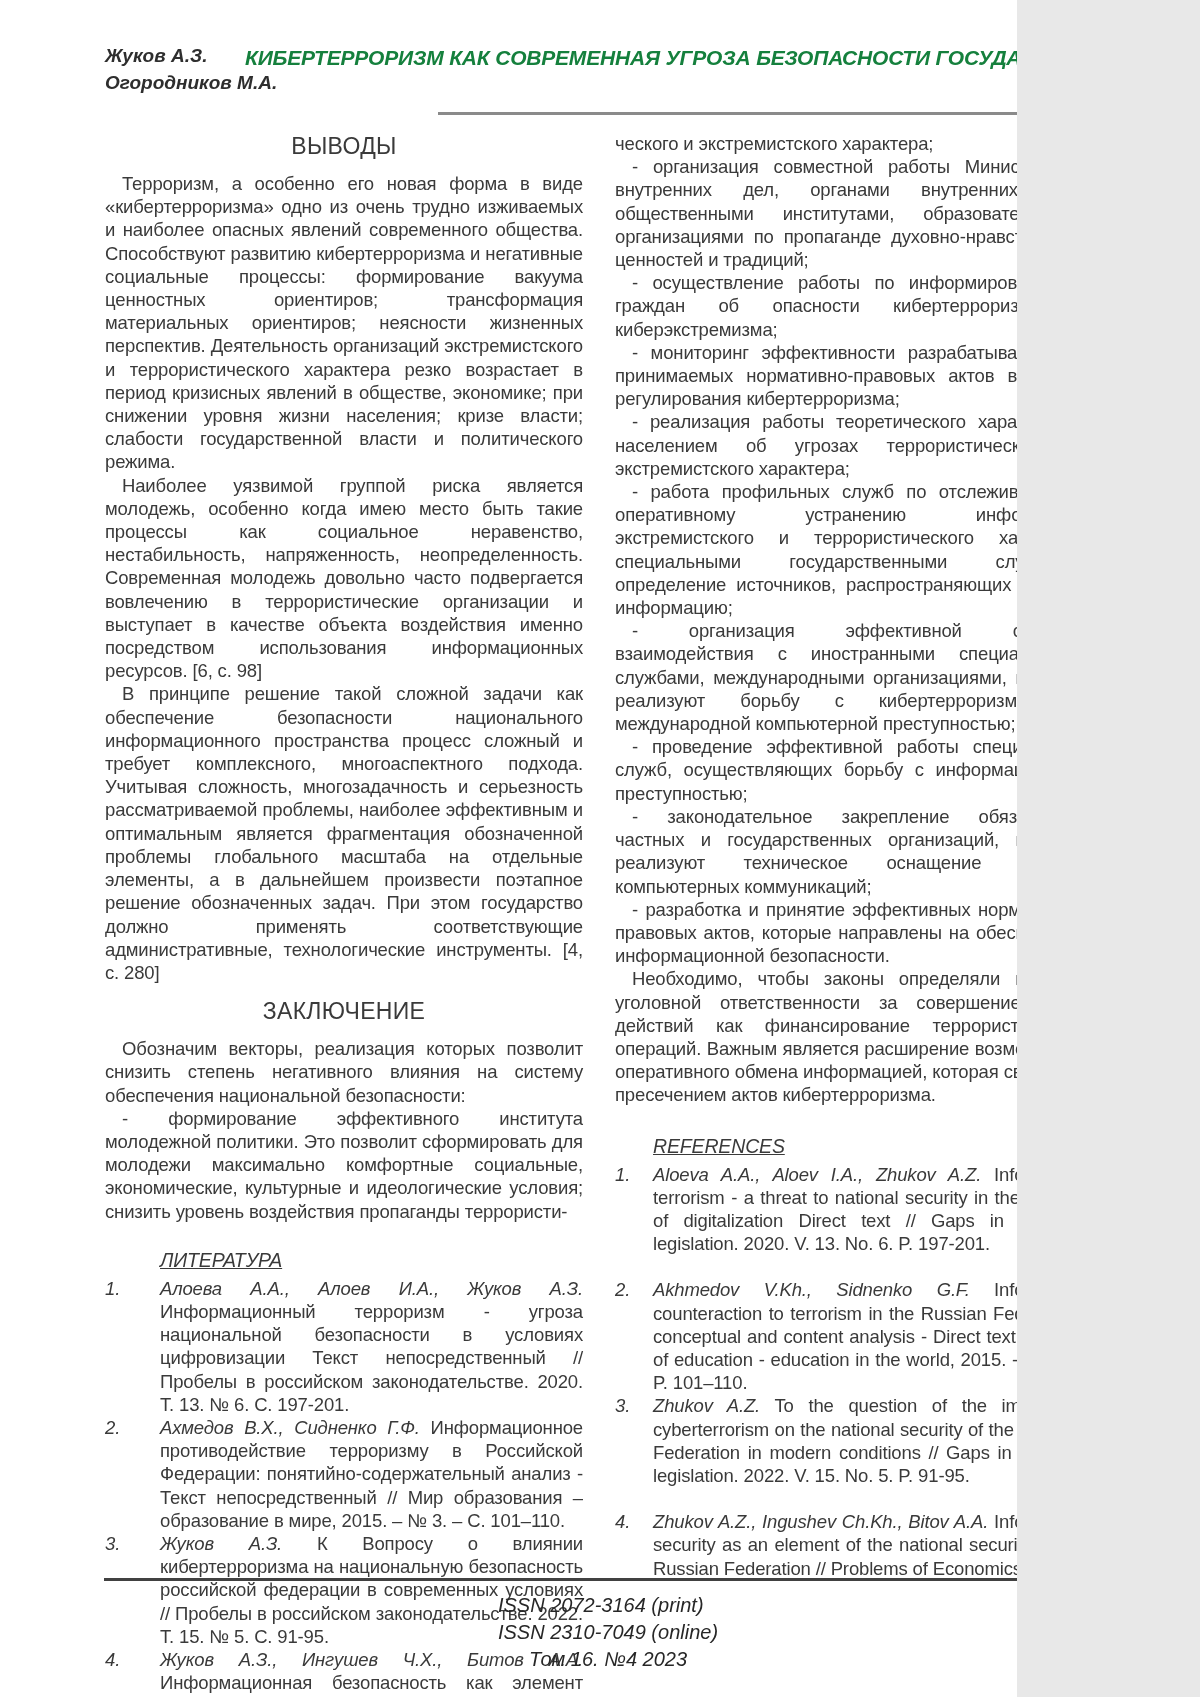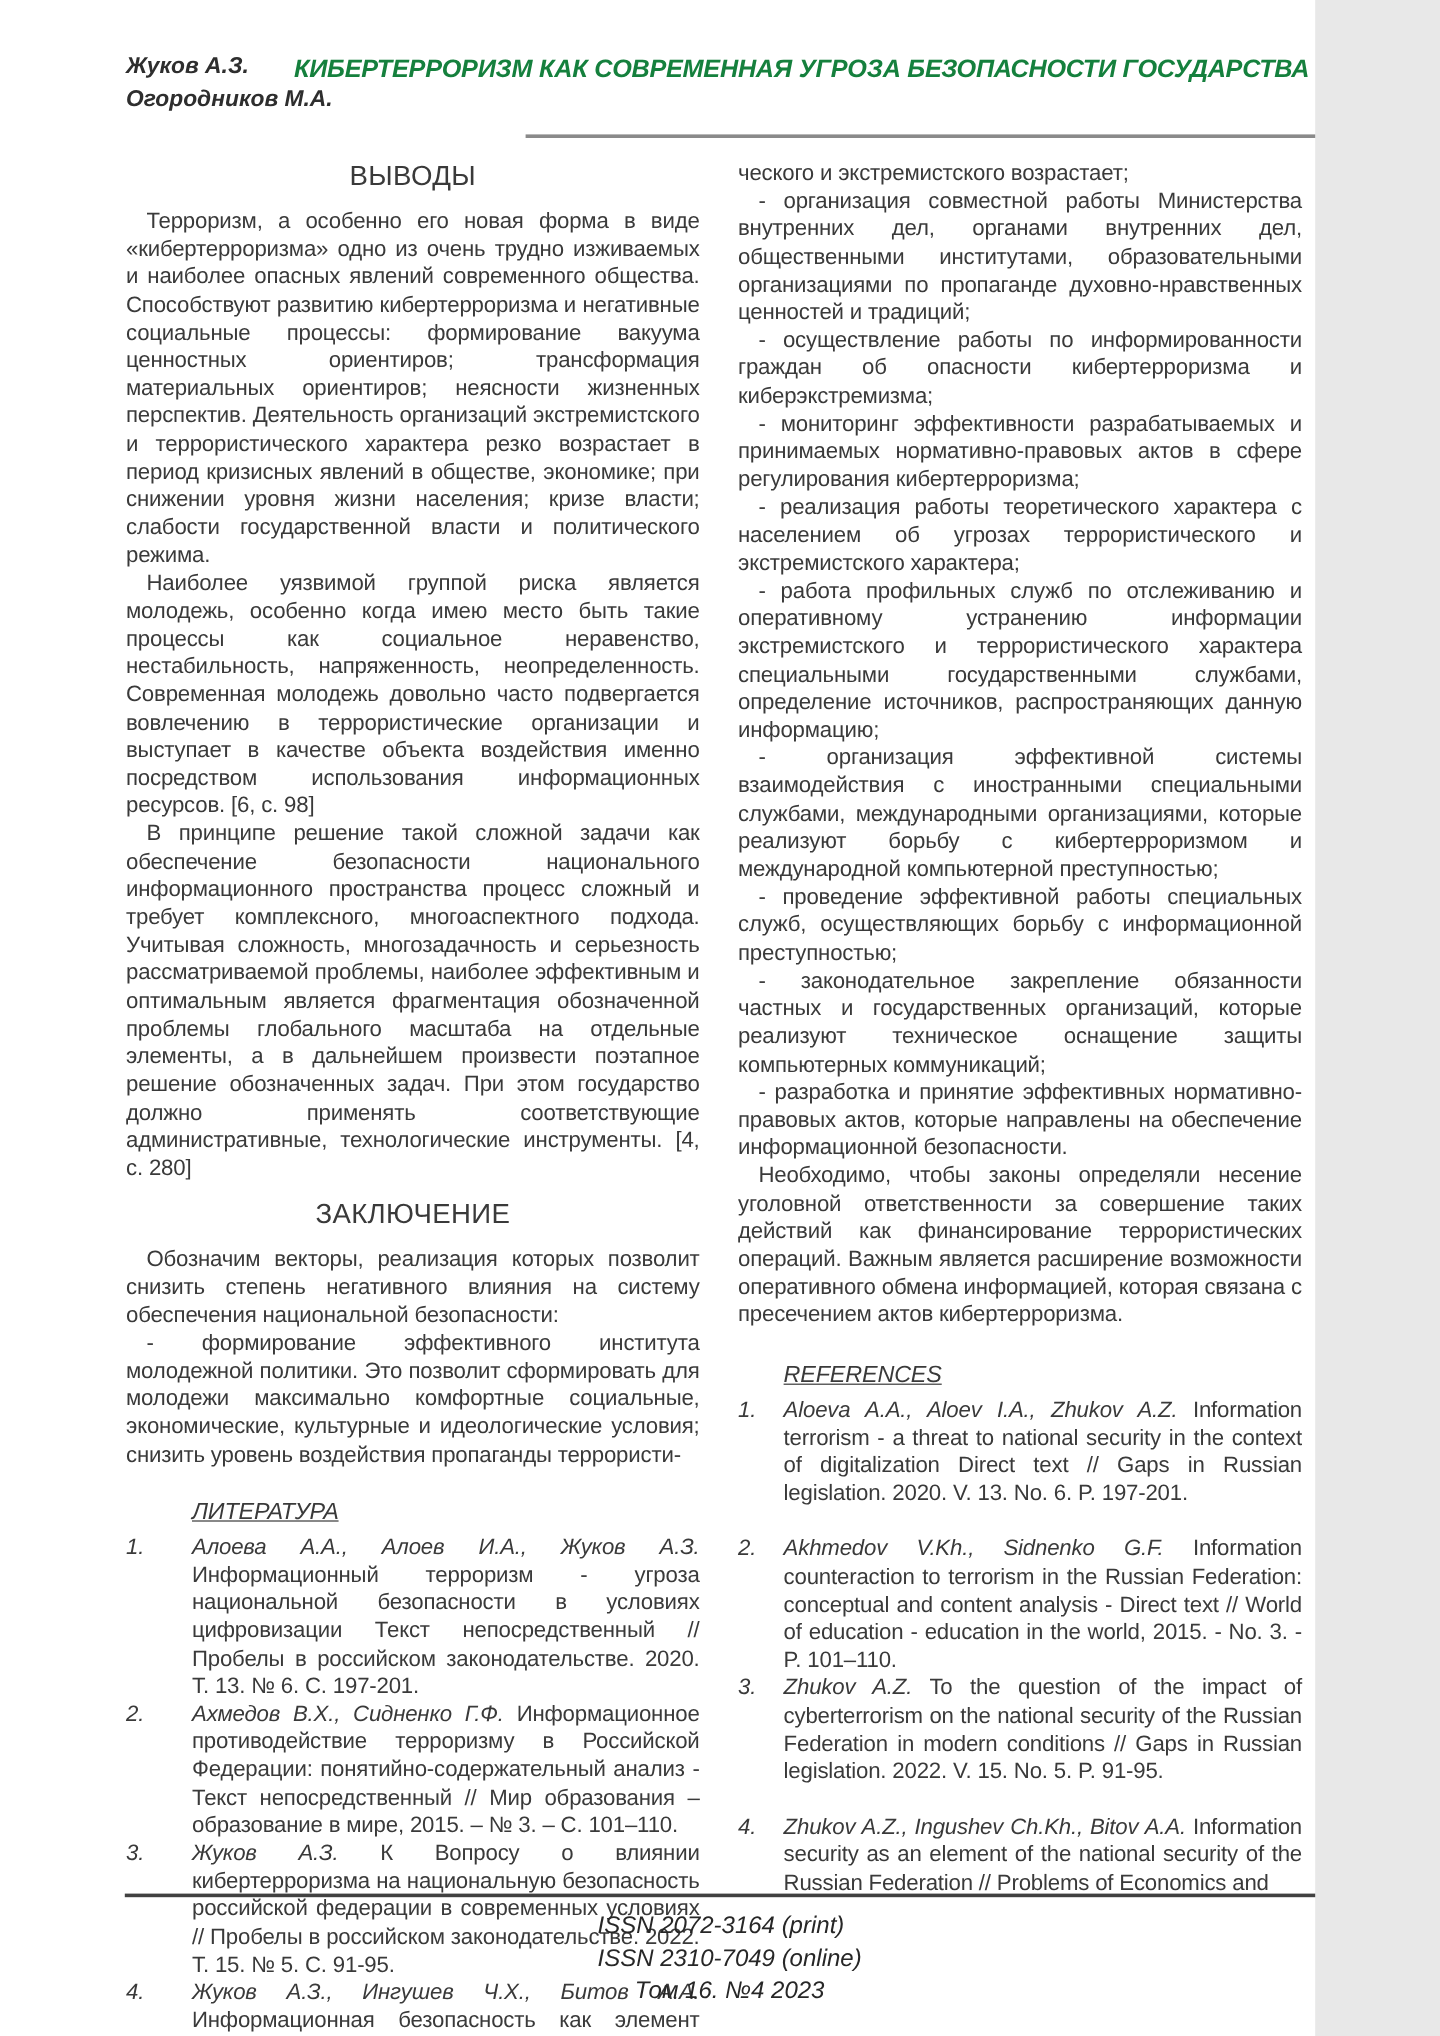--- a/index.html
+++ b/index.html
@@ -1,18 +1,18 @@
 <!DOCTYPE html>
 <html lang="ru"><head>
 <meta charset="utf-8">
 <style>
   html,body{margin:0;padding:0;background:#e8e8e8;}
   .page{
     position:relative;
-    width:1096px;height:1697px;
+    width:1017px;height:1697px;
     background:#ffffff;
     font-family:"Liberation Sans","DejaVu Sans",sans-serif;
     color:#3a3a3a;
     overflow:hidden;
   }
   
   .authors{
     position:absolute;left:105px;top:42px;
     font-size:19px;line-height:27px;
     font-weight:bold;font-style:italic;color:#2e2e2e;
@@ -108,21 +108,21 @@
         <span class="ref-num it">3.</span>
         <span class="ref-body"><span class="it">Жуков А.З.</span> <span>К Вопросу о влиянии кибертерроризма на национальную безопасность российской федерации в современных условиях // Пробелы в российском законодательстве. 2022. Т. 15. № 5. С. 91-95.</span></span>
       </div>
       <div class="ref-item">
         <span class="ref-num it">4.</span>
         <span class="ref-body"><span class="it">Жуков А.З., Ингушев Ч.Х., Битов А.А.</span> <span>Информационная безопасность как элемент национальной безопасности Российской Федерации // Пробле-</span></span>
       </div>
     </div>
 
     <div class="col col-right">
-      <p class="p-cont">ческого и экстремистского возрастает;</p>
+      <p class="p-cont">ческого и экстремистского характера;</p>
       <p class="p-dash">- организация совместной работы Министерства внутренних дел, органами внутренних дел, общественными институтами, образовательными организациями по пропаганде духовно-нравственных ценностей и традиций;</p>
       <p class="p-dash">- осуществление работы по информированности граждан об опасности кибертерроризма и киберэкстремизма;</p>
       <p class="p-dash">- мониторинг эффективности разрабатываемых и принимаемых нормативно-правовых актов в сфере регулирования кибертерроризма;</p>
       <p class="p-dash">- реализация работы теоретического характера с населением об угрозах террористического и экстремистского характера;</p>
       <p class="p-dash">- работа профильных служб по отслеживанию и оперативному устранению информации экстремистского и террористического характера специальными государственными службами, определение источников, распространяющих данную информацию;</p>
       <p class="p-dash">- организация эффективной системы взаимодействия с иностранными специальными службами, международными организациями, которые реализуют борьбу с кибертерроризмом и международной компьютерной преступностью;</p>
       <p class="p-dash">- проведение эффективной работы специальных служб, осуществляющих борьбу с информационной преступностью;</p>
       <p class="p-dash">- законодательное закрепление обязанности частных и государственных организаций, которые реализуют техническое оснащение защиты компьютерных коммуникаций;</p>
       <p class="p-dash">- разработка и принятие эффективных нормативно-правовых актов, которые направлены на обеспечение информационной безопасности.</p>
       <p class="p-body">Необходимо, чтобы законы определяли несение уголовной ответственности за совершение таких действий как финансирование террористических операций. Важным является расширение возможности оперативного обмена информацией, которая связана с пресечением актов кибертерроризма.</p>

